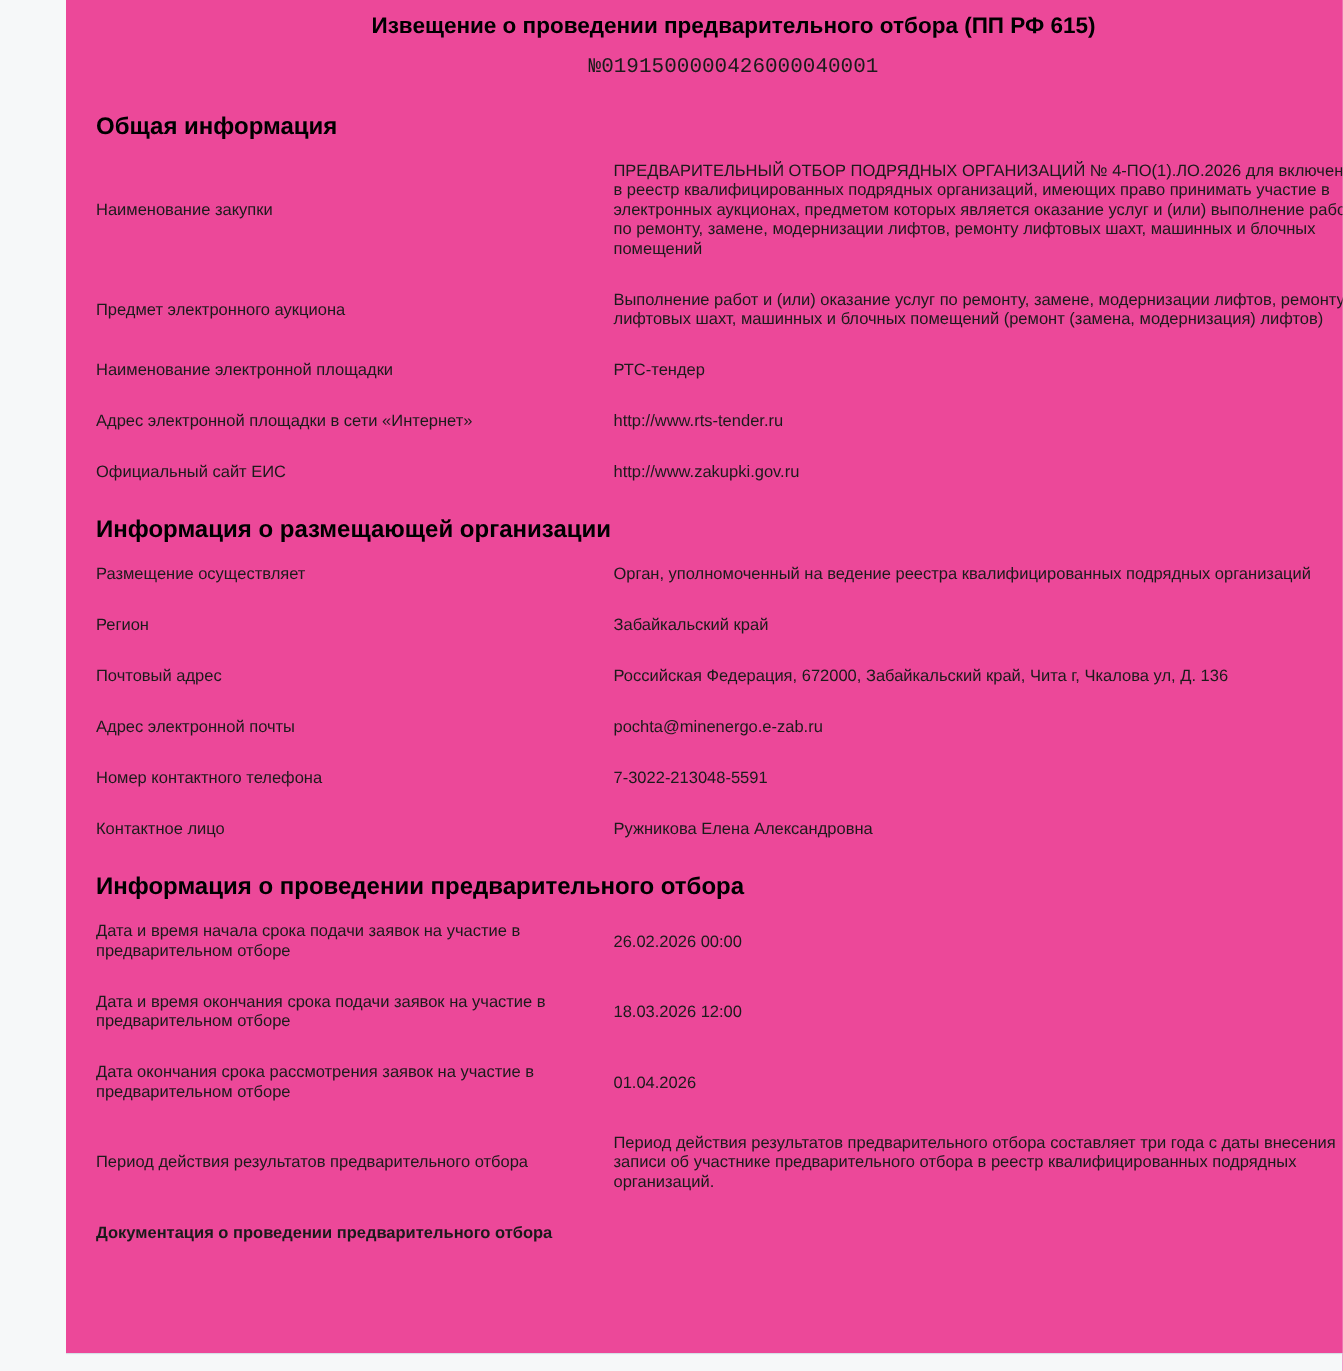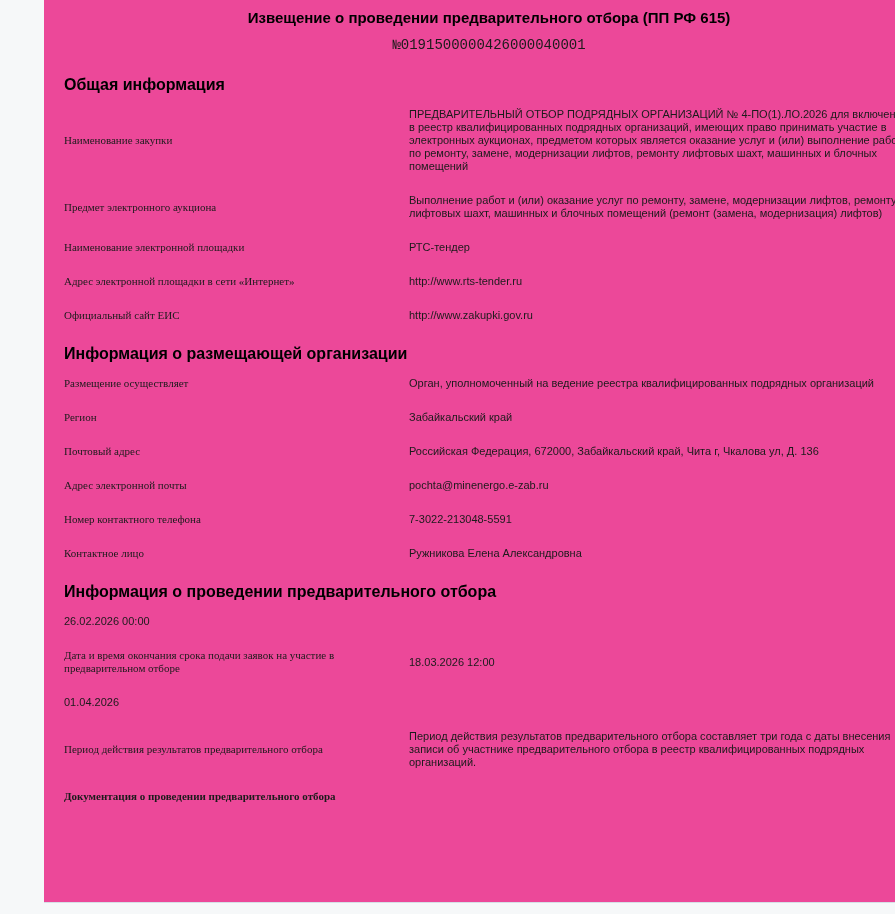--- a/index.html
+++ b/index.html
@@ -52,21 +52,20 @@
     align-items: center;
     margin-bottom: 21px;
     font-size: 11px;
     line-height: 13px;
   }
   .label {
     flex: 0 0 345px;
     width: 345px;
     box-sizing: border-box;
     padding-right: 20px;
-    font-family: Liberation Serif, serif;
   }
   .label.bold { font-weight: bold; }
   .value { flex: 1; max-width: 505px; }
   .value p { margin: 0; }
   .value p + p { margin-top: 11px; }
 </style>
 </head>
 <body>
 
 <div class="doc">
@@ -159,33 +158,35 @@
                 <p>Ружникова Елена Александровна</p>
               </div>
   </div>
 </div>
   </section>
 
   <section class="section">
     <h2 class="section-header">Информация о проведении предварительного отбора</h2>
     <div class="rows">
   <div class="row">
+    <div class="label">Дата и время начала срока подачи заявок на участие в предварительном отборе</div>
     <div class="value">
                 <p>26.02.2026 00:00</p>
               </div>
   </div>
 
   <div class="row">
     <div class="label">Дата и время окончания срока подачи заявок на участие в предварительном отборе</div>
     <div class="value">
                 <p>18.03.2026 12:00</p>
               </div>
   </div>
 
   <div class="row">
+    <div class="label">Дата окончания срока рассмотрения заявок на участие в предварительном отборе</div>
     <div class="value">
                 <p>01.04.2026</p>
               </div>
   </div>
 
   <div class="row">
     <div class="label">Период действия результатов предварительного отбора</div>
     <div class="value">
                 <p>Период действия результатов предварительного отбора составляет три года с даты внесения записи об участнике предварительного отбора в реестр квалифицированных подрядных организаций.</p>
               </div>

